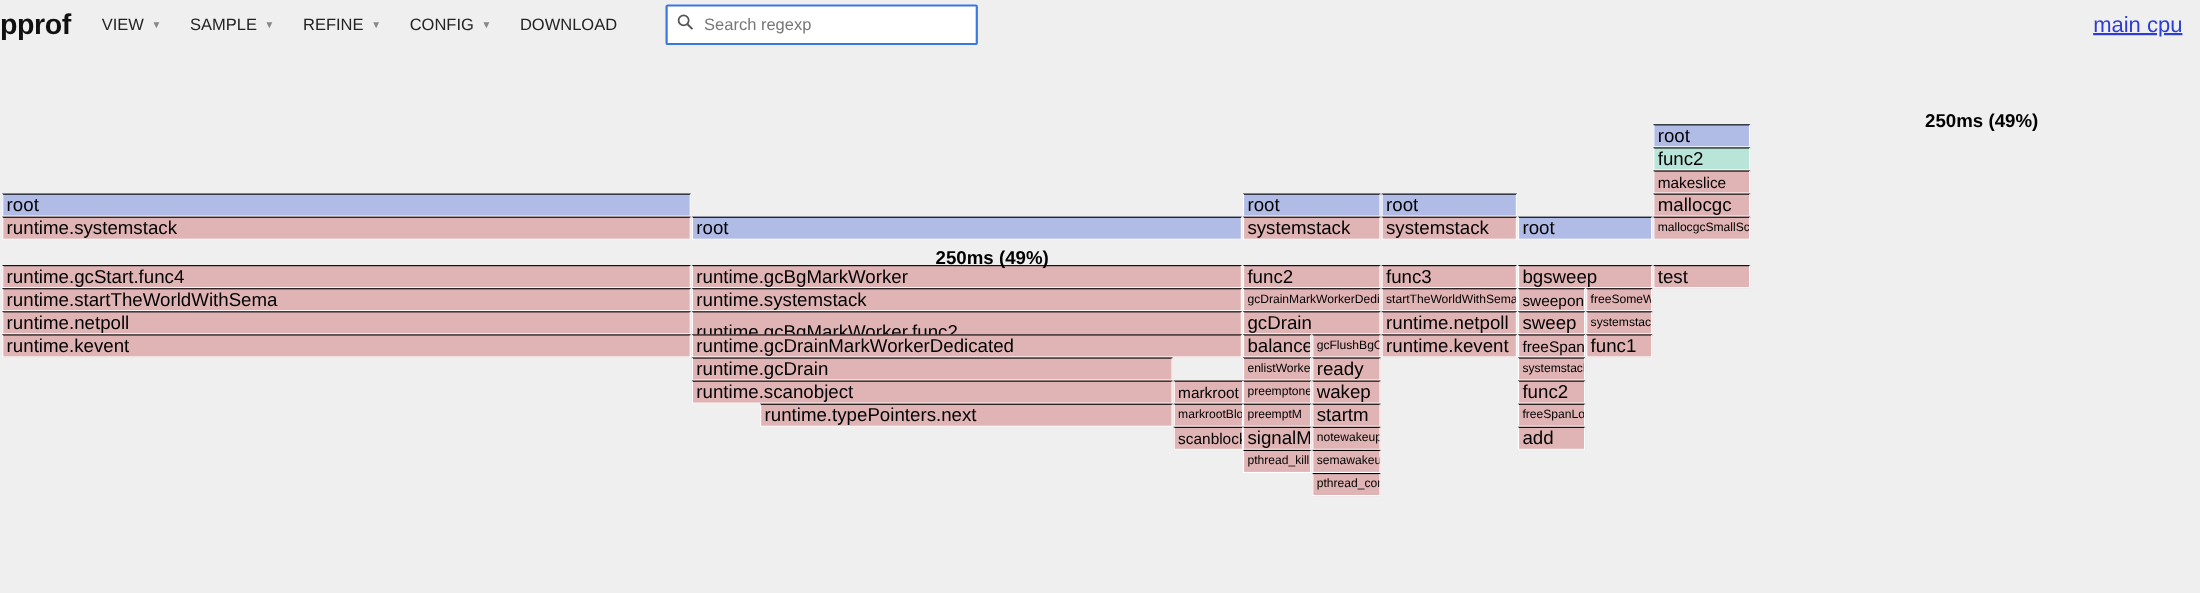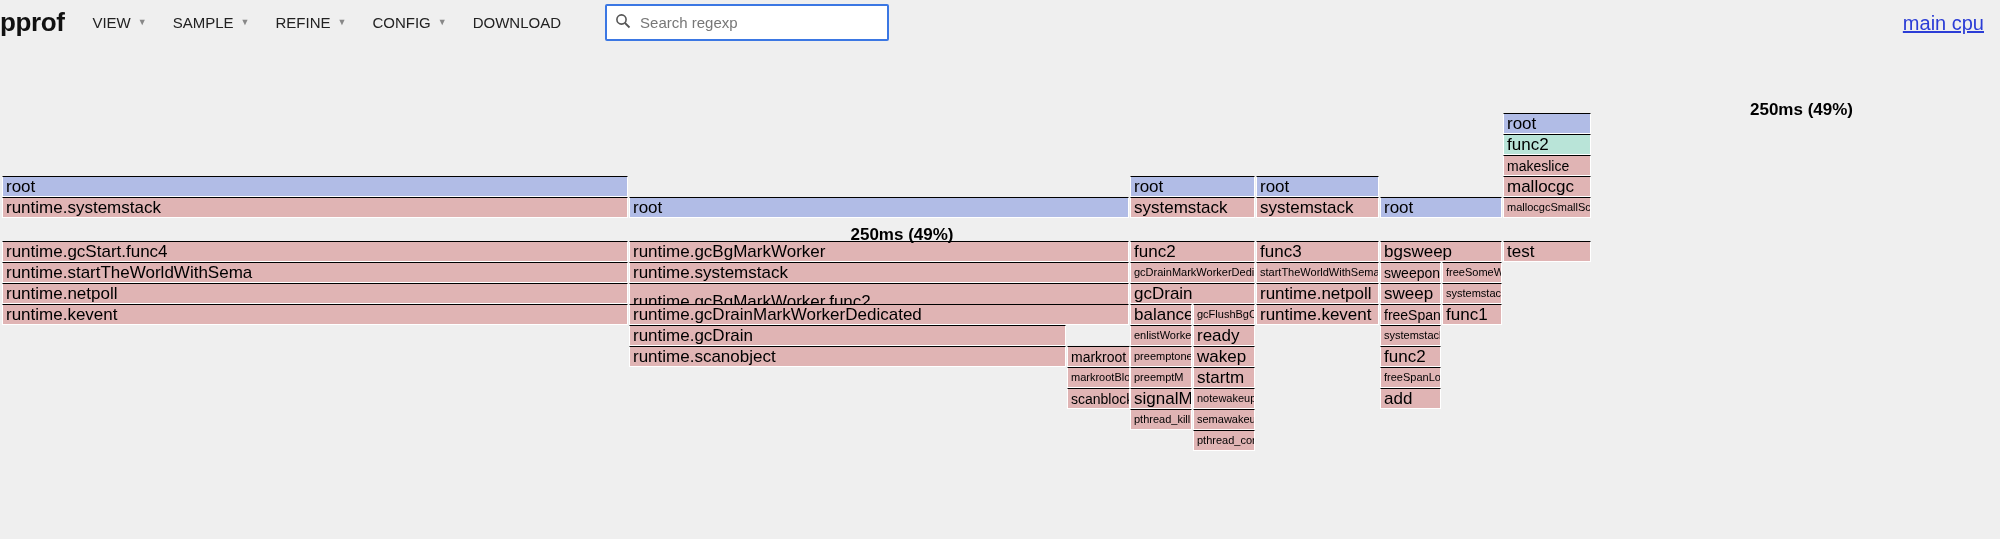--- a/index.html
+++ b/index.html
@@ -188,20 +188,23 @@
     </div>
     <div class="fbox c-red sz-lg" style="left: 629px; top: 259px; width: 500px; height: 21px;">
       <span>runtime.gcDrainMarkWorkerDedicated</span>
     </div>
     <div class="fbox c-red sz-lg" style="left: 629px; top: 280px; width: 437px; height: 21px;">
       <span>runtime.gcDrain</span>
     </div>
     <div class="fbox c-red sz-lg" style="left: 629px; top: 301px; width: 437px; height: 21px;">
       <span>runtime.scanobject</span>
     </div>
+    <div class="fbox c-red sz-lg" style="left: 691px; top: 322px; width: 375px; height: 21px;">
+      <span>runtime.typePointers.next</span>
+    </div>
     <div class="fbox c-red sz-md" style="left: 1067px; top: 301px; width: 63px; height: 21px;">
       <span>markroot</span>
     </div>
     <div class="fbox c-red sz-sm" style="left: 1067px; top: 322px; width: 63px; height: 21px;">
       <span>markrootBlock</span>
     </div>
     <div class="fbox c-red sz-md" style="left: 1067px; top: 343px; width: 63px; height: 21px;">
       <span>scanblock</span>
     </div>
     <div class="fbox c-red sz-lg" style="left: 1130px; top: 196px; width: 125px; height: 21px;">

